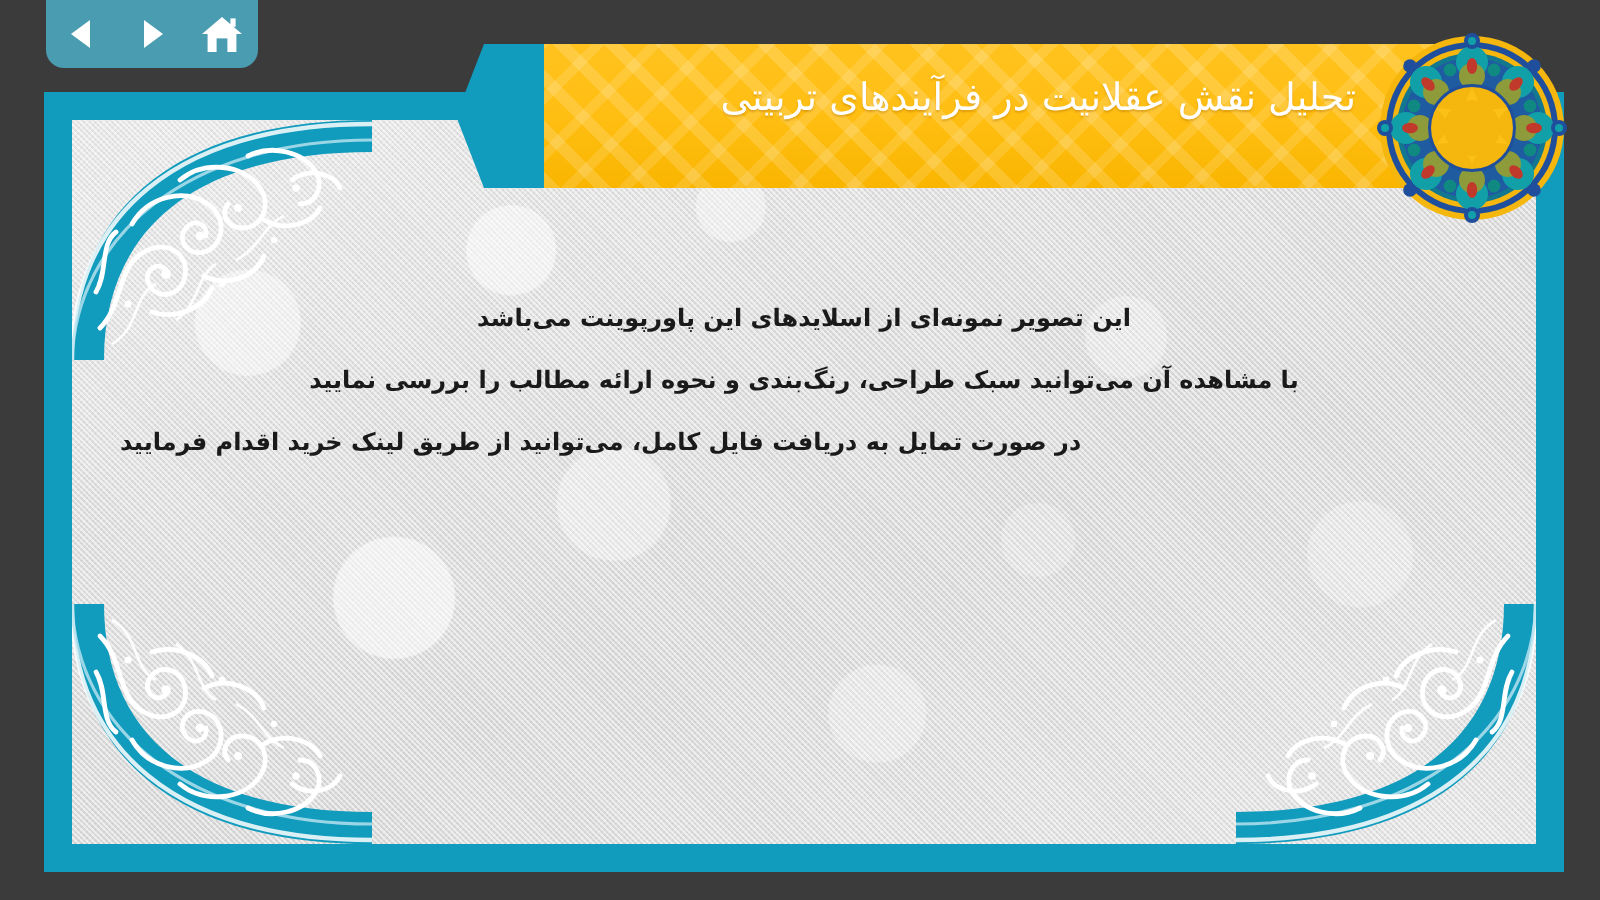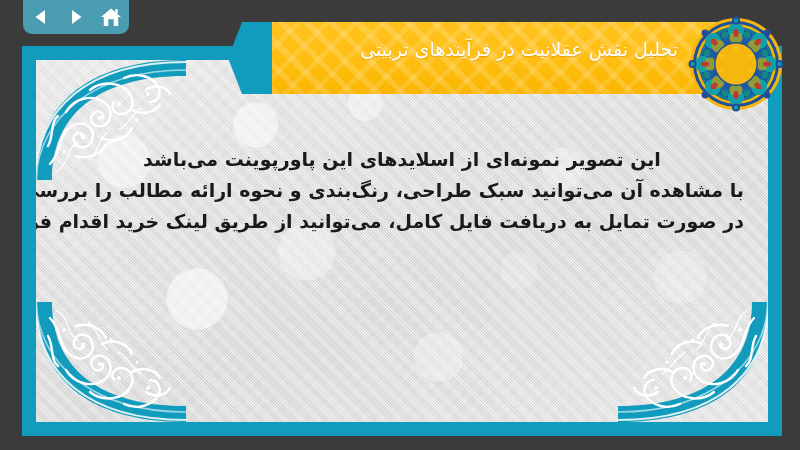--- a/index.html
+++ b/index.html
@@ -78,26 +78,26 @@
     position:absolute;left:688px;top:16px;width:96px;height:96px;
   }
   #medallion svg{display:block;}
 
   
   #body-text{
     position:absolute;left:24px;right:24px;top:84px;
     direction:rtl;text-align:center;
   }
   .body-line{
-    color:#1a1a1a;font-size:19px;line-height:31px;white-space:nowrap;
+    color:#1a1a1a;font-size:12px;line-height:31px;white-space:nowrap;
     direction:rtl;font-weight:600;letter-spacing:0;
   }
   .body-line.l1{text-align:center;padding-right:0;}
   .body-line.l2{text-align:center;}
-  .body-line.l3{text-align:right;}
+  .body-line.l3{text-align:left;}
 </style>
 </head>
 <body>
 
 <div id="stage">
 
   <div id="navbar">
     <div class="navbtn">
       <span>
         <svg width="20" height="20" viewBox="0 0 20 20" aria-hidden="true">

